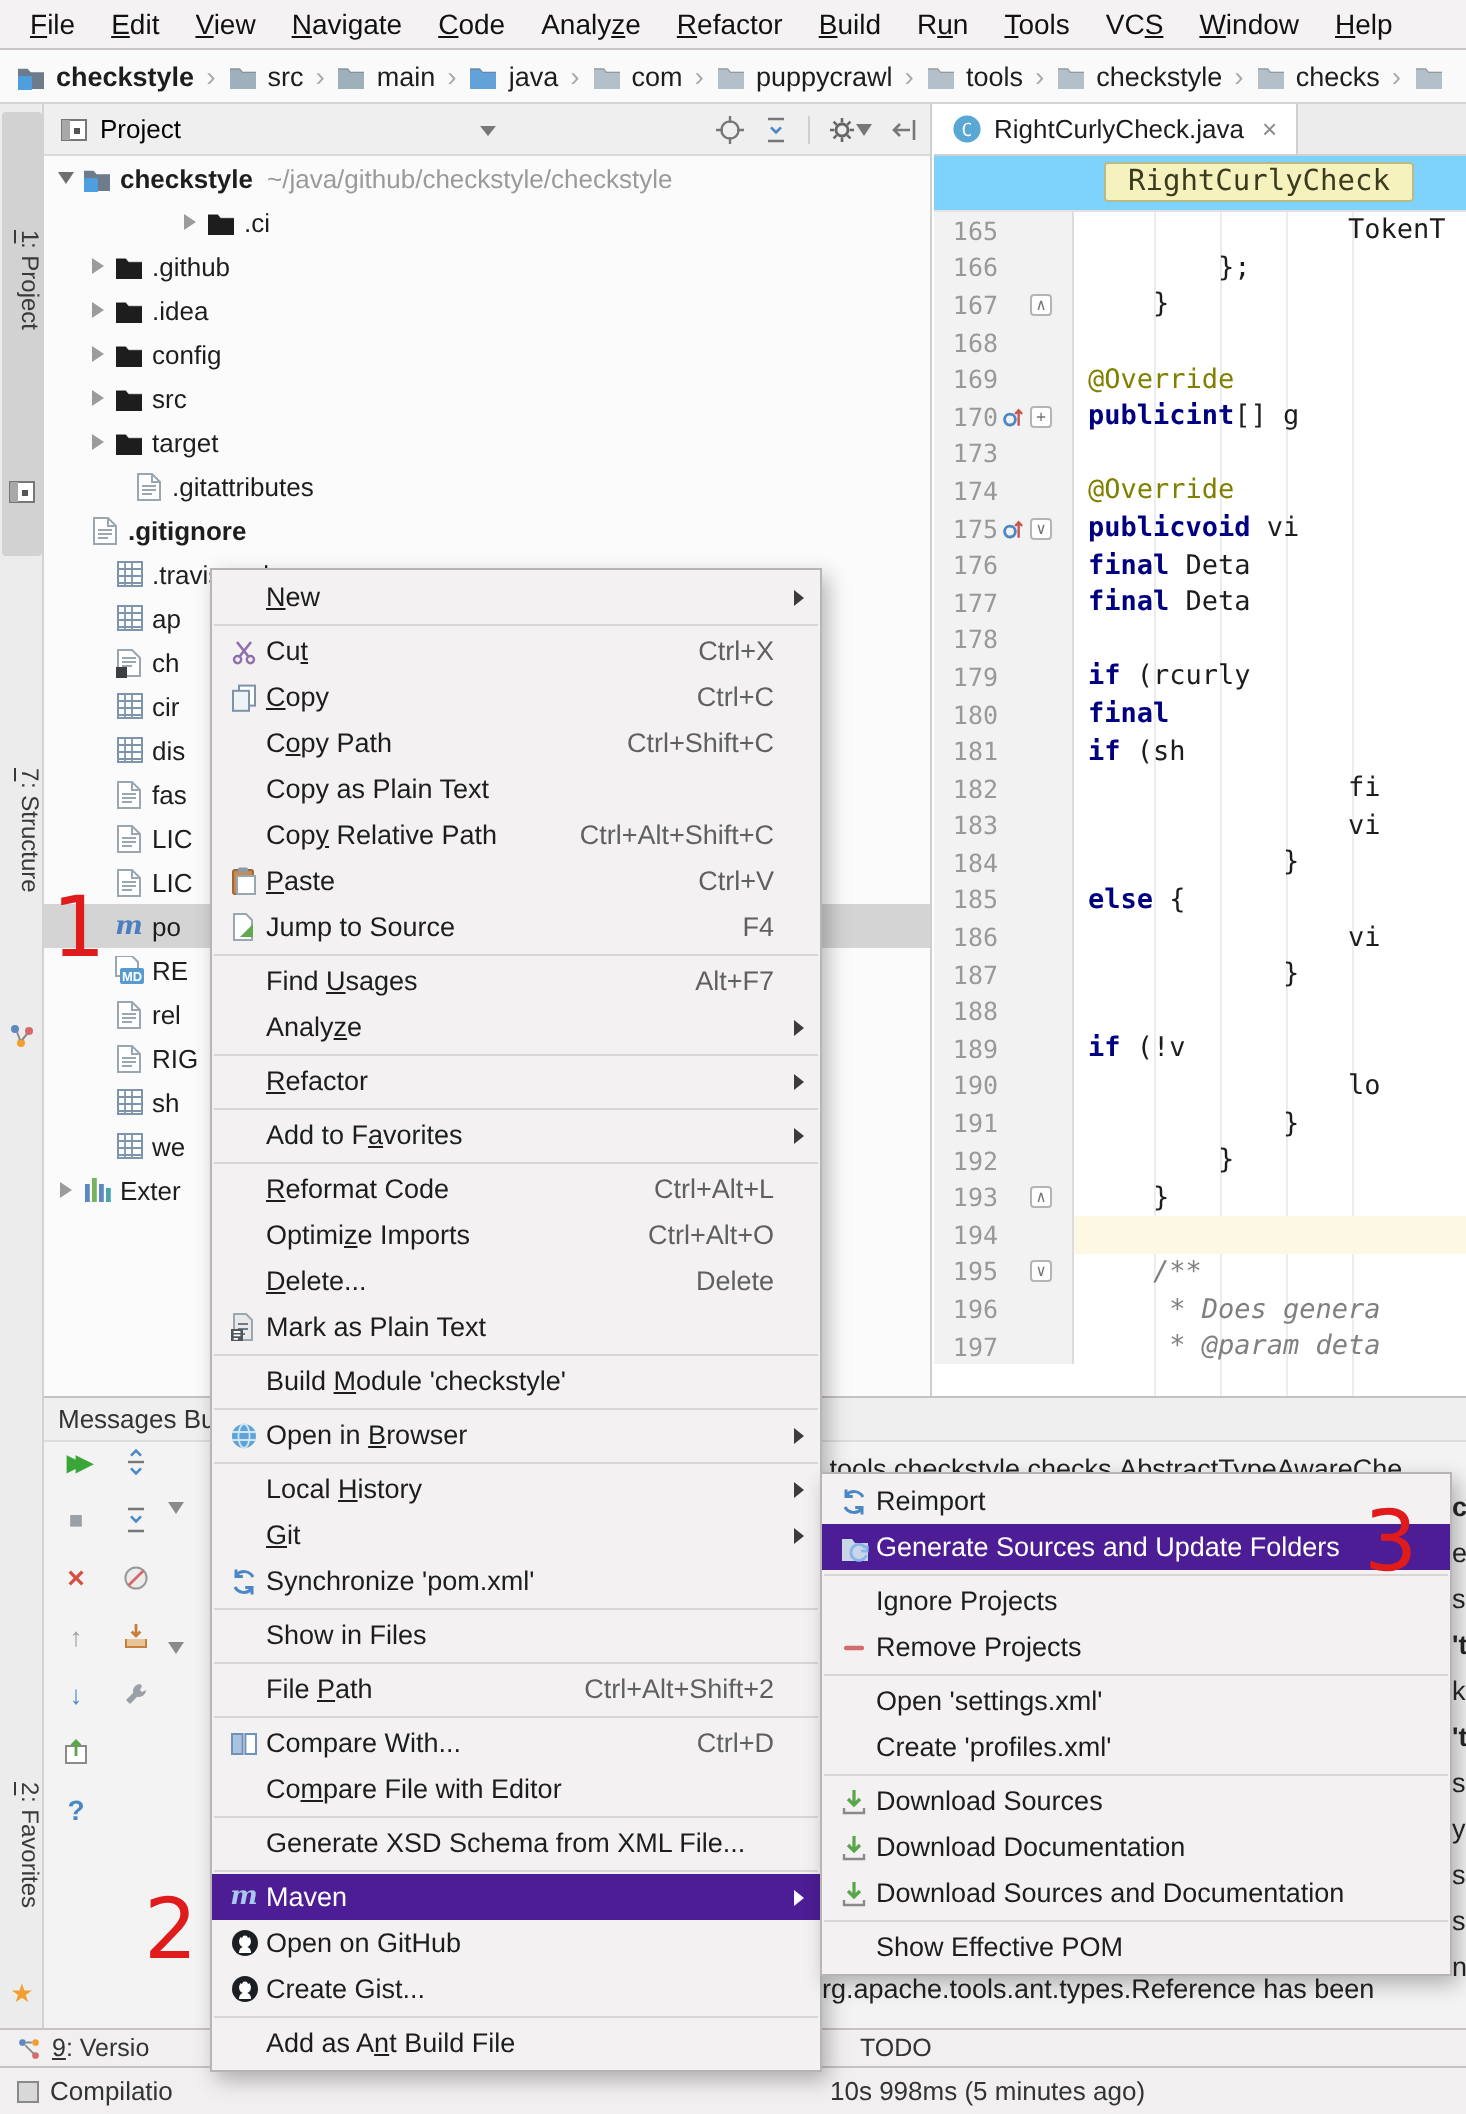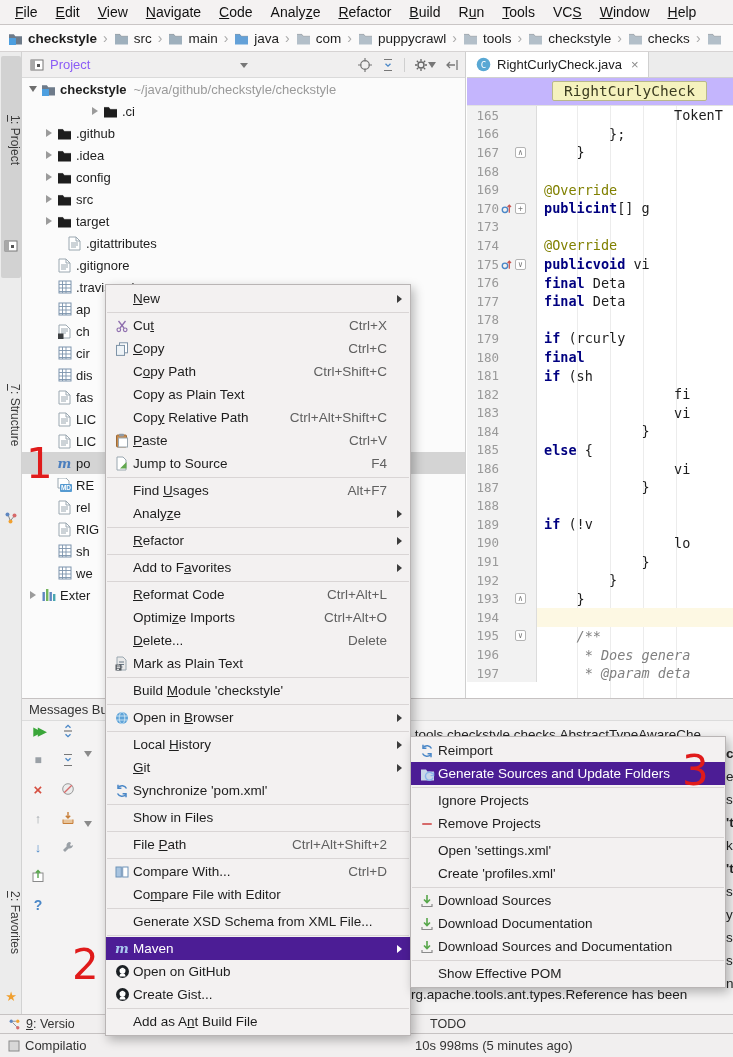--- a/index.html
+++ b/index.html
@@ -27,21 +27,21 @@
   .vtab-bg { position:absolute; left:1px; width:20px; background:#d2d2d2; border-radius:2px; }
   .vlab { position:absolute; left:0; width:22px; display:flex; justify-content:center;
           writing-mode:vertical-rl; font-size:12px; color:#3a3a3a; white-space:nowrap; }
   .sicon { position:absolute; left:3px; width:16px; height:16px; }
 
   
   .ppanel { position:absolute; left:22px; top:52px; width:444px; height:646px; background:#fbfbfb;
             border-right:1px solid #cfcfcf; overflow:hidden; }
   .pheader { height:26px; background:#f0efef; border-bottom:1px solid #dadada; display:flex;
              align-items:center; padding:0 8px; position:relative; }
-  .pheader .ptitle { margin-left:6px; color:#8b5cf6; }
+  .pheader .ptitle { margin-left:6px; color:#000000; }
   .pcaret { position:absolute; left:218px; top:11px; width:0; height:0;
             border-left:4px solid transparent; border-right:4px solid transparent; border-top:5px solid #777; }
   .picons { position:absolute; right:6px; top:0; height:26px; display:flex; align-items:center; gap:9px; }
   .picons .vsep { width:1px; height:14px; background:#cfcfcf; }
   .tree { position:absolute; top:26px; left:0; right:0; }
   .trow { height:22px; display:flex; align-items:center; white-space:nowrap; }
   .trow.sel { background:#d4d4d4; }
   .tarrow { width:14px; display:flex; justify-content:center; flex:none; }
   .tri-r { width:0; height:0; border-left:6px solid #9b9b9b; border-top:4px solid transparent; border-bottom:4px solid transparent; }
   .tri-d { width:0; height:0; border-top:6px solid #6e6e6e; border-left:4px solid transparent; border-right:4px solid transparent; }
@@ -50,21 +50,21 @@
   .tlabel.b { font-weight:bold; }
   .textra { margin-left:7px; color:#9a9a9a; }
   .mvn { font-family:"DejaVu Serif",serif; font-style:italic; font-weight:bold; font-size:13px; color:#4c7fbe; }
 
   
   .editor { position:absolute; left:467px; top:52px; width:266px; height:646px; background:#fff; overflow:hidden; }
   .edtabs { height:26px; background:#ececec; border-bottom:1px solid #d0d0d0; display:flex; }
   .edtab { background:#fff; border-right:1px solid #d0d0d0; display:flex; align-items:center;
            padding:0 9px; gap:6px; font-size:13px; }
   .edtab .x { color:#8a8a8a; font-size:13px; margin-left:3px; }
-  .edcrumbs { height:28px; background:#c4b5fd; border-bottom:1px solid #e2e2e2; position:relative; }
+  .edcrumbs { height:28px; background:#7dd3fc; border-bottom:1px solid #e2e2e2; position:relative; }
   .chip { position:absolute; left:85px; top:3px; padding:1px 11px; background:#f5f2be; border:1px solid #b9b98a;
           border-radius:2px; font-family:"DejaVu Sans Mono",monospace; font-size:14.5px; color:#3b3b20; }
   .edcode { position:absolute; top:54px; left:0; right:0; bottom:0; font-family:"DejaVu Sans Mono",monospace; }
   .guides { position:absolute; left:78px; top:0; bottom:0; width:133px; z-index:1;
             background:repeating-linear-gradient(to right, transparent 0, transparent 32px, #ececec 32px, #ececec 33px); }
   .cline { height:18.6px; display:flex; align-items:center; position:relative; z-index:2; }
   .gut { display:flex; align-items:center; width:70px; flex:none; background:#f2f2f2;
          border-right:1px solid #dcdcdc; height:100%; }
   .lnum { width:32px; text-align:right; color:#999; font-size:12.5px; flex:none; }
   .lmark { display:flex; align-items:center; margin-left:2px; gap:1px; }
@@ -402,21 +402,21 @@
         <span class="tarrow"></span>
         <span class="ticn">
           <svg width="13" height="15" viewBox="0 0 13 15">
             <path d="M1 1h7l4 4v9H1z" fill="#fff" stroke="#9aa7b0"></path>
             <path d="M8 1v4h4" fill="none" stroke="#9aa7b0"></path>
             <path d="M3 7h7M3 9h7M3 11h5" stroke="#9aa7b0"></path>
           </svg>
         </span>
         <span class="tlabel">.gitattributes</span>
       </div>
-      <div class="trow" style="padding-left: 20px;">
+      <div class="trow" style="padding-left: 8px; font-weight: bold;">
         <span class="tarrow"></span>
         <span class="ticn">
           <svg width="13" height="15" viewBox="0 0 13 15">
             <path d="M1 1h7l4 4v9H1z" fill="#fff" stroke="#9aa7b0"></path>
             <path d="M8 1v4h4" fill="none" stroke="#9aa7b0"></path>
             <path d="M3 7h7M3 9h7M3 11h5" stroke="#9aa7b0"></path>
           </svg>
         </span>
         <span class="tlabel">.gitignore</span>
       </div>

